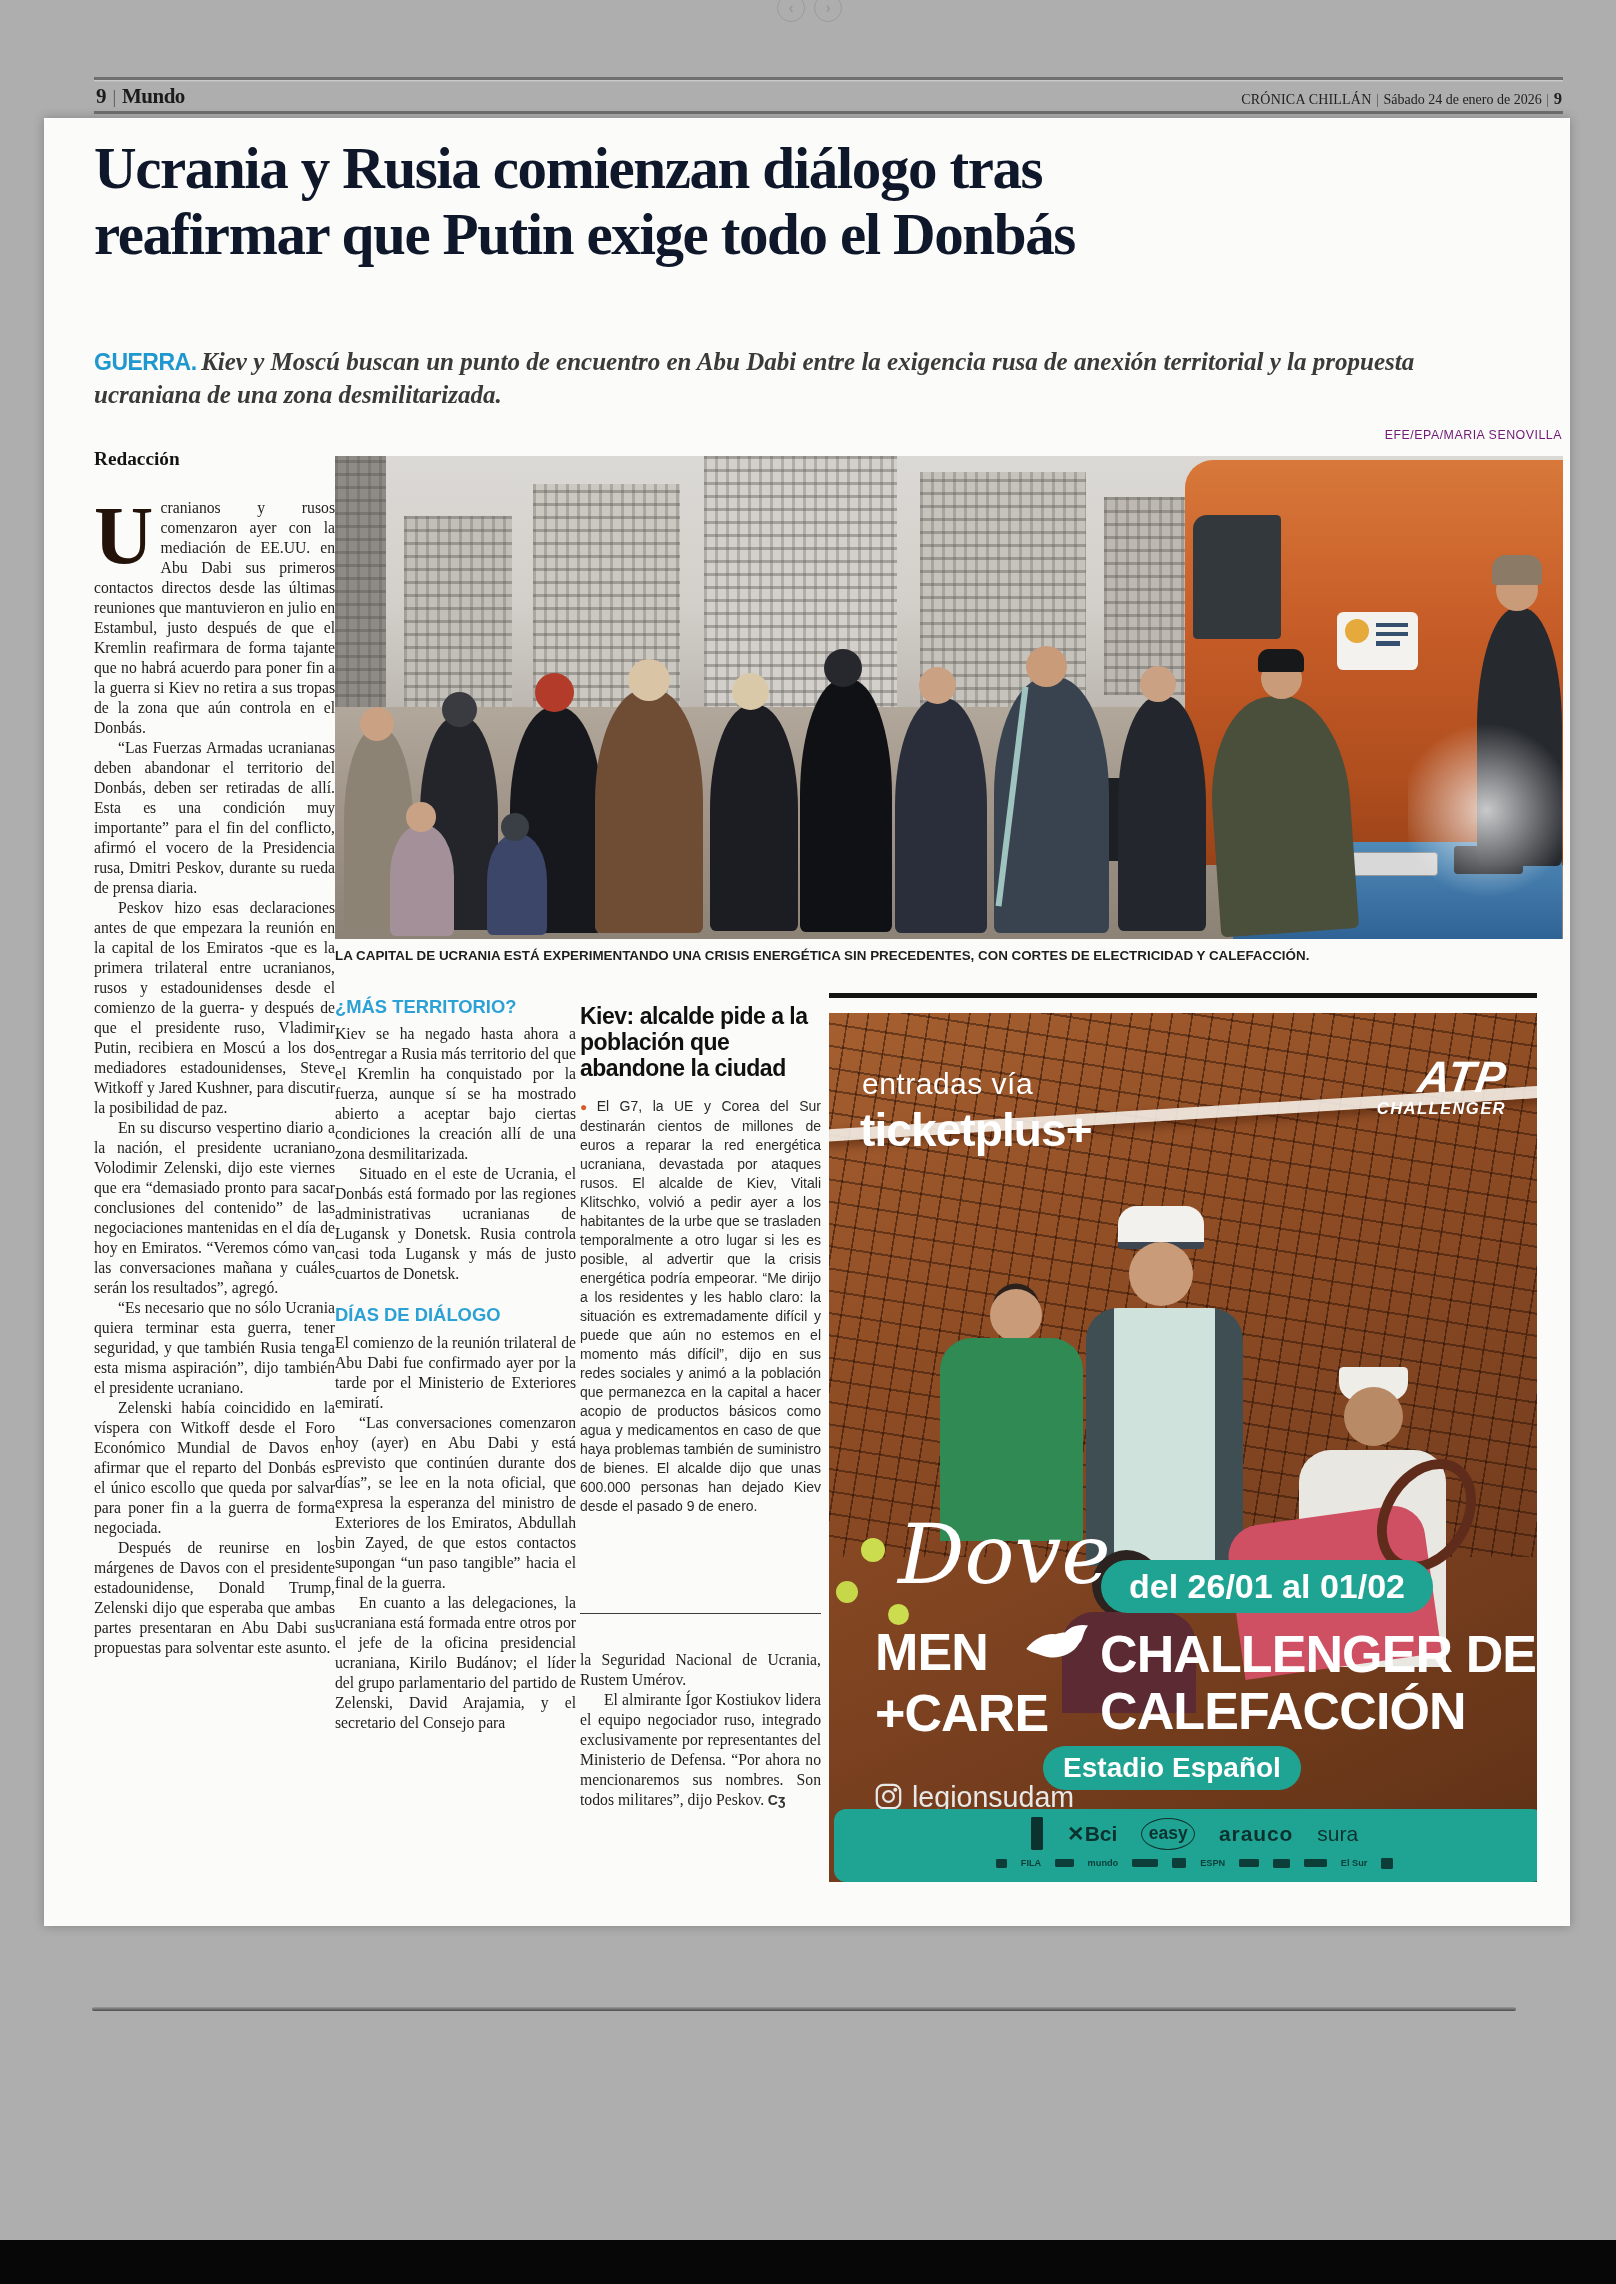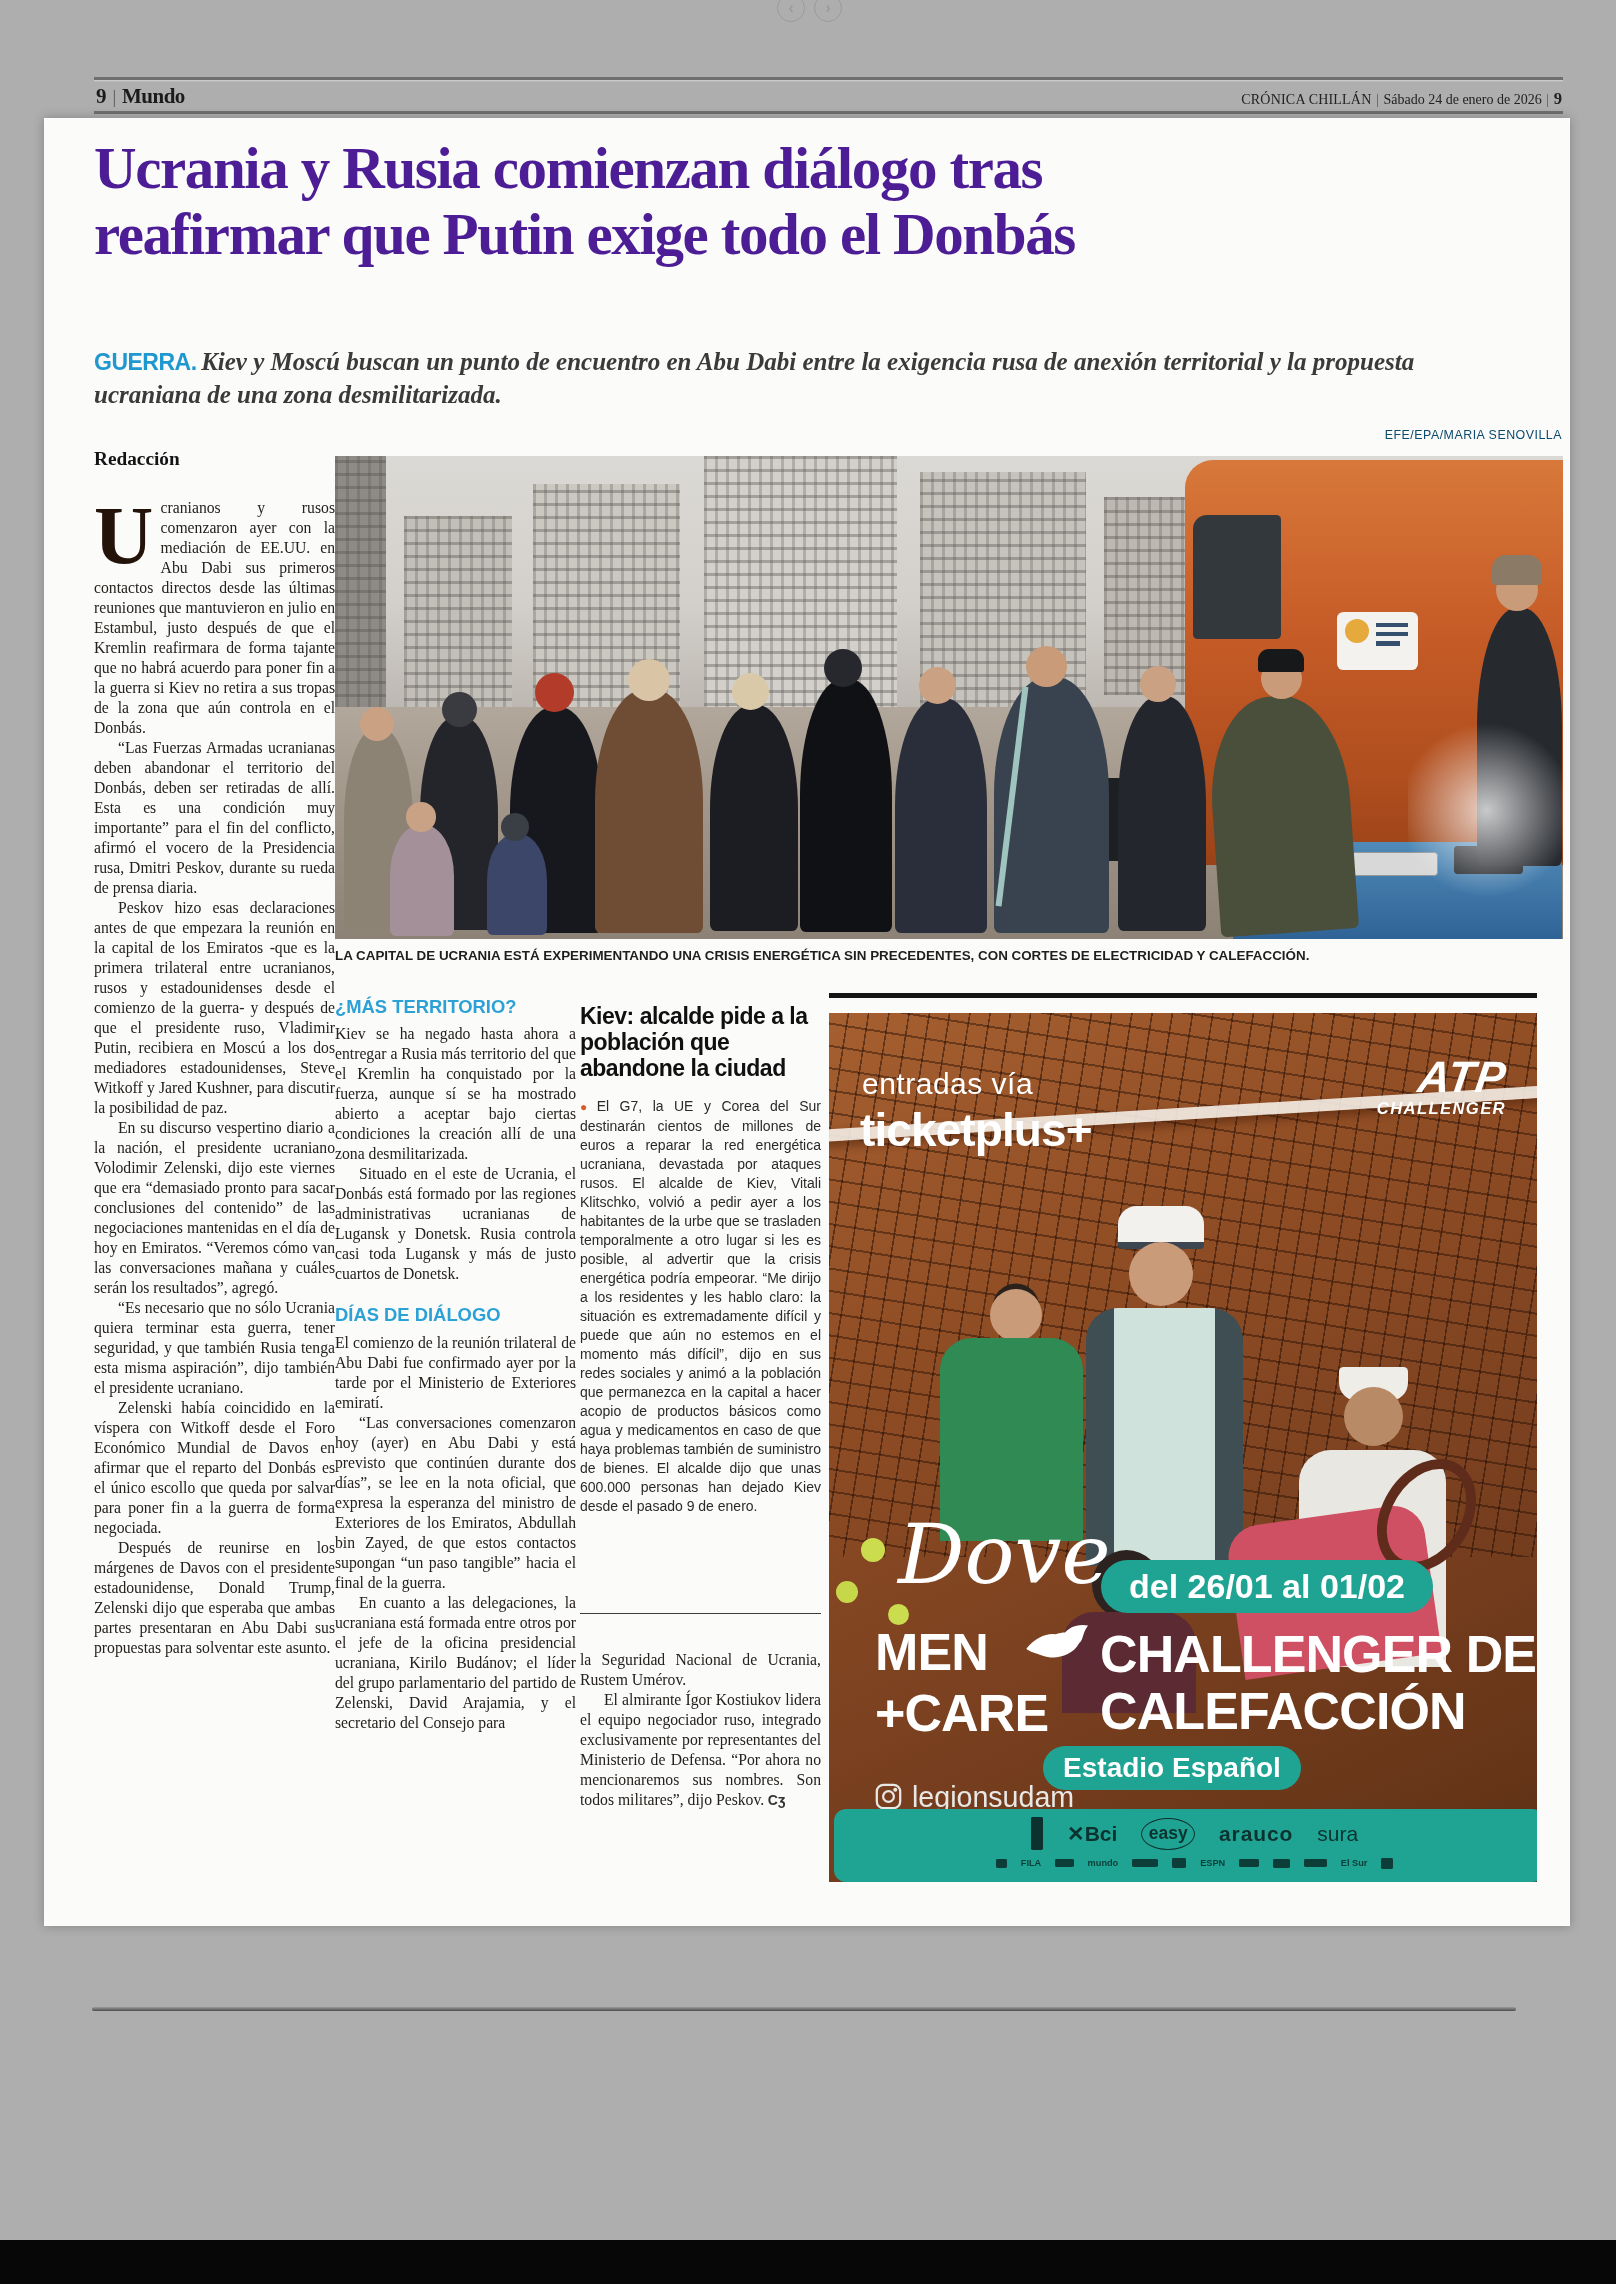--- a/index.html
+++ b/index.html
@@ -14,26 +14,26 @@
   .rule{background:#6f6f6f;height:2.8px;}
   .rule-light{box-shadow:0 1.4px 0 rgba(255,255,255,.35);}
   .mast-left{font:700 21px "Liberation Serif",serif;color:#1b1b1b;letter-spacing:-0.5px;}
   .mast-left .bar{font-weight:400;color:#555;padding:0 6.4px;font-size:18.4px;}
   .mast-right{font:400 14px "Liberation Serif",serif;color:#222;text-align:right;}
   .mast-right .paper{font-weight:400;letter-spacing:0.2px;}
   .mast-right .pg{font-weight:700;font-size:16.6px;}
   .mast-right .bar{color:#555;padding:0 4.6px;}
   
   .page{background:#fbfbfa;box-shadow:0 0 10px rgba(0,0,0,.25);}
-  .headline{font:700 59px "Liberation Serif",serif;color:#4c1d95;letter-spacing:-1.4px;
+  .headline{font:700 59px "Liberation Serif",serif;color:#0f172a;letter-spacing:-1.4px;
     line-height:1.12;}
   .lede{font:italic 700 25px "Liberation Serif",serif;color:#3a3a3a;line-height:1.3;}
   .kicker{font:700 23px "Liberation Sans",sans-serif;color:#1f97cf;font-style:normal;
     letter-spacing:-0.5px;padding-right:4.6px;}
-  .credit{font:400 12.4px "Liberation Sans",sans-serif;color:#0c4a6e;letter-spacing:0.5px;}
+  .credit{font:400 12.4px "Liberation Sans",sans-serif;color:#701a75;letter-spacing:0.5px;}
   .byline{font:700 19.3px "Liberation Serif",serif;color:#141414;}
   .bodycol{font:400 15.7px "Liberation Serif",serif;color:#25211e;line-height:20px;
     text-align:justify;}
   .bodycol p{margin:0;}
   .bodycol p.ind{text-indent:24px;}
   .dropcap{float:left;font:700 82px "Liberation Serif",serif;line-height:.78;
     color:#241309;margin:6.4px 7.4px 0 0;}
   .caption{font:700 13.4px "Liberation Sans",sans-serif;color:#1e1e1e;letter-spacing:0;}
   .sec-head{font:700 18.4px "Liberation Sans",sans-serif;color:#2ba1d5;letter-spacing:0;
     margin:0 0 6.4px 0;}

